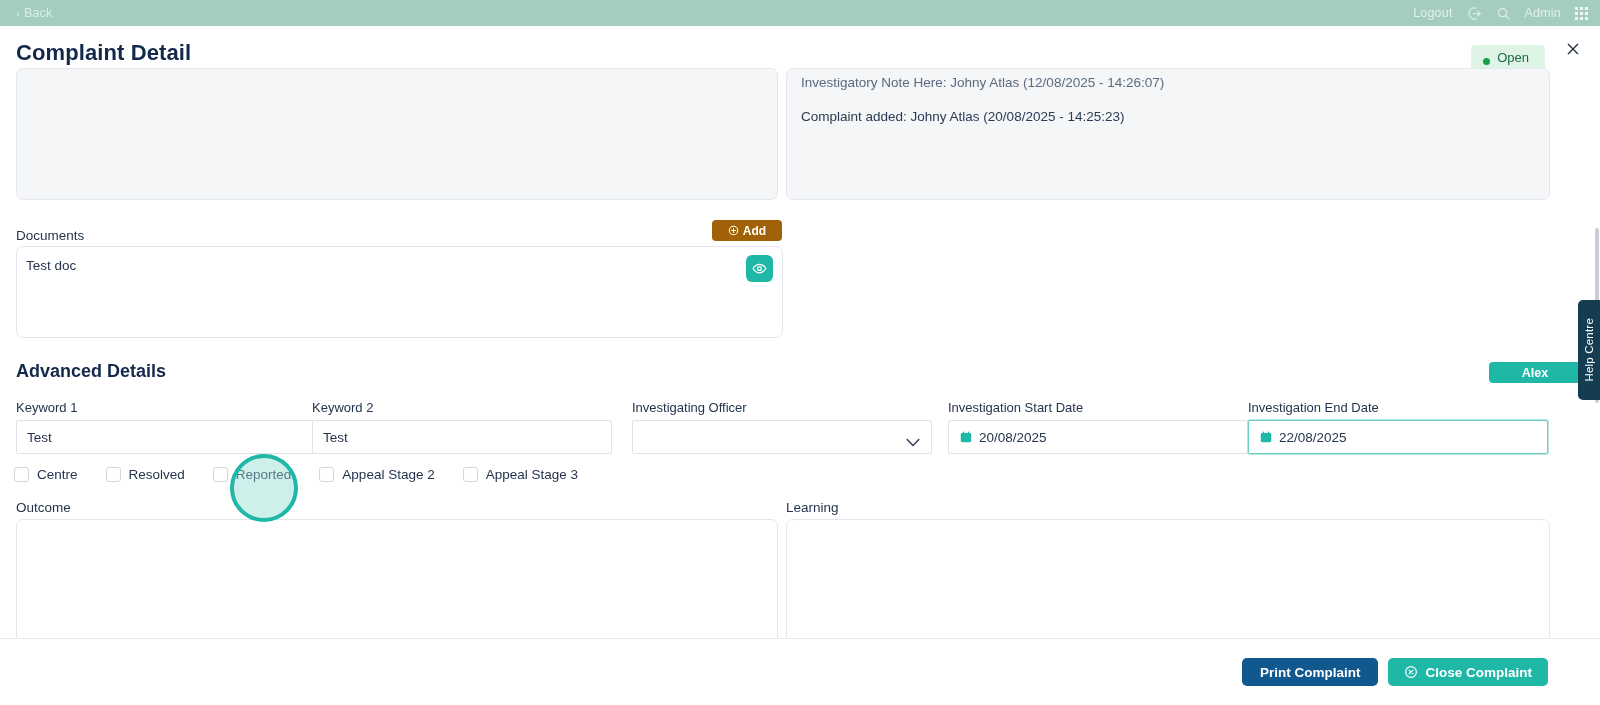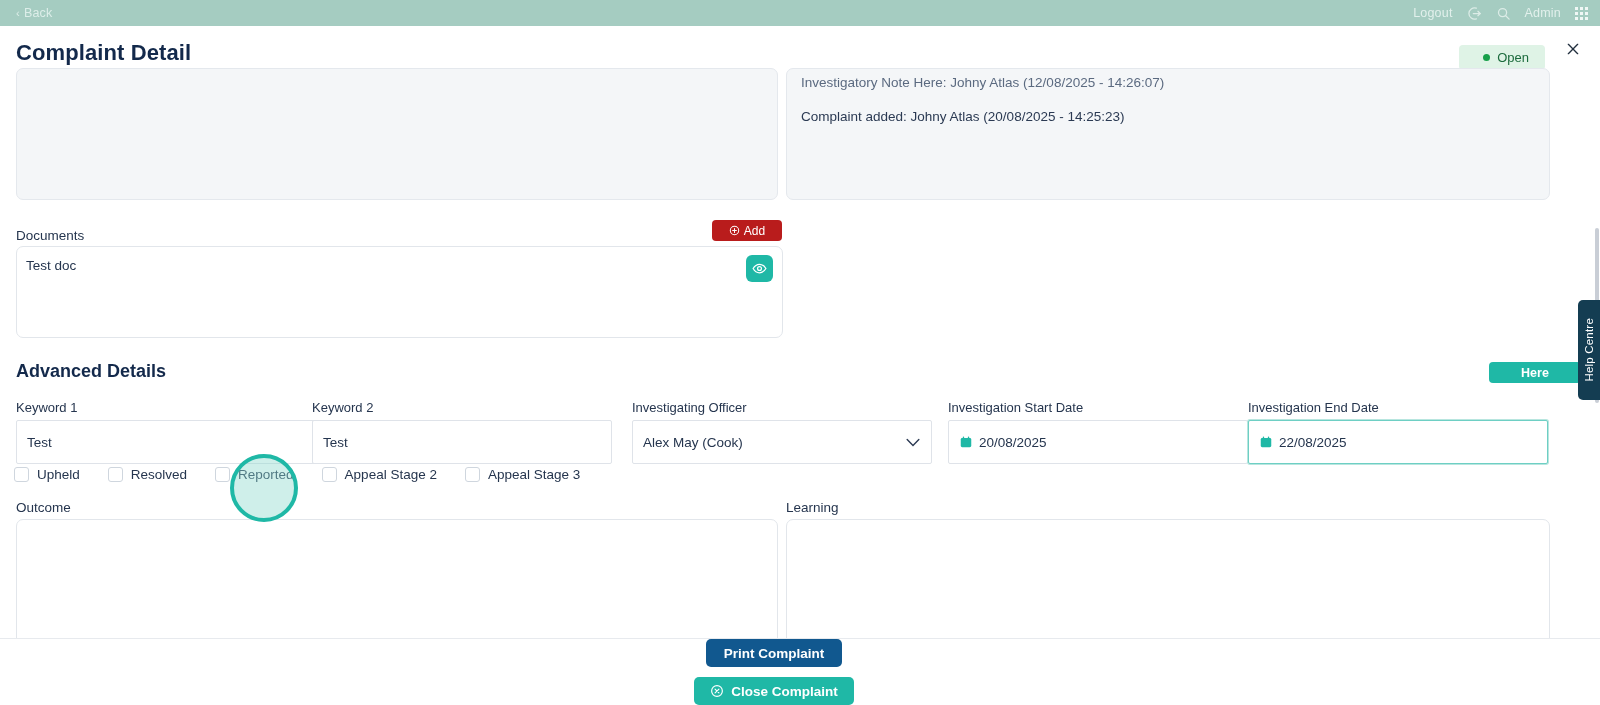--- a/index.html
+++ b/index.html
@@ -35,22 +35,22 @@
     position:absolute; left:0; top:26px; width:1600px; height:42px;
     background:#ffffff; display:flex; align-items:center;
   }
   .page-title {
     position:absolute; left:16px; top:40px;
     font-size:22px; font-weight:bold; color:#13294b; letter-spacing:.1px;
   }
   .status-badge {
     position:absolute; right:55px; top:45px;
     background:#dff3e6; color:#1c6b3d; font-size:13px;
-    padding:5px 16px 5px 24px; border-radius:4px;
-    display:flex; align-items:center; gap:7px;
+    padding:5px 16px 5px 12px; border-radius:4px;
+    display:flex; align-items:flex-end; gap:7px;
   }
   .status-dot { width:7px; height:7px; border-radius:50%; background:#17a04a; display:block; }
   .close-x {
     position:absolute; right:14px; top:36px;
     width:26px; height:26px; display:flex; align-items:center; justify-content:center;
     cursor:pointer;
   }
 
   
   .content { position:absolute; left:0; top:68px; width:1600px; height:570px; background:#fff; }
@@ -65,22 +65,22 @@
   .log-line {
     position:absolute; left:14px; font-size:13.5px; color:#2b3a53; white-space:nowrap;
   }
   .log-line.l1 { top:6px; color:#5b6a80; }
   .log-line.l2 { top:40px; }
 
   
   .doc-label { position:absolute; left:16px; top:160px; font-size:13.5px; color:#25354e; }
   .add-btn {
     position:absolute; left:712px; top:152px; width:70px; height:21px;
-    background:#b91c1c; color:#fff; border:none; border-radius:4px;
-    font-size:12px; font-weight:normal; font-family:"Liberation Sans",sans-serif;
+    background:#a16207; color:#fff; border:none; border-radius:4px;
+    font-size:12px; font-weight:bold; font-family:"Liberation Sans",sans-serif;
     display:flex; align-items:center; justify-content:center; gap:4px; cursor:pointer;
   }
   .doc-box {
     position:absolute; left:16px; top:178px; width:767px; height:92px;
     background:#fff; border:1px solid #e2e6eb; border-radius:7px;
   }
   .doc-name { position:absolute; left:9px; top:11px; font-size:13.5px; color:#25354e; }
   .doc-eye {
     position:absolute; right:9px; top:8px; width:27px; height:27px;
     background:#1fb8a6; border-radius:6px;
@@ -92,21 +92,21 @@
   .save-btn {
     position:absolute; left:1489px; top:294px; width:92px; height:21px;
     background:#1fb8a6; color:#fff; border:none; border-radius:4px;
     font-size:12.5px; font-weight:bold; font-family:"Liberation Sans",sans-serif;
     cursor:pointer;
   }
 
   .field { position:absolute; top:332px; }
   .field-label { font-size:13px; color:#25354e; margin-bottom:5px; display:block; }
   .input-shell {
-    height:44px; background:#fff; border:1px solid #dfe3e9; border-radius:2px;
+    height:34px; background:#fff; border:1px solid #dfe3e9; border-radius:2px;
     display:flex; align-items:center; padding:0 10px; position:relative;
   }
   .input-shell.focused { border:1px solid #6ecfc4; box-shadow:0 0 0 1px #b8e6df; }
   .input-shell input {
     border:none; outline:none; width:100%; height:100%;
     font-size:13.5px; color:#25354e; background:transparent;
     font-family:"Liberation Sans",sans-serif;
   }
   .input-shell .with-ico { padding-left:6px; }
   .chev { position:absolute; right:11px; top:12px; pointer-events:none; }
@@ -152,21 +152,21 @@
   }
   .help-tab span {
     color:#ffffff; font-size:11.5px; writing-mode:vertical-rl; transform:rotate(180deg);
     letter-spacing:.2px;
   }
 
   
   .footer {
     position:absolute; left:0; bottom:0; width:1600px; height:67px;
     background:#ffffff; border-top:1px solid #e7eaee;
-    display:flex; align-items:center; justify-content:flex-end; gap:10px; padding-right:52px;flex-direction:column;
+    display:flex; align-items:center; justify-content:flex-end; gap:10px; padding-right:52px;
   }
   .btn {
     border:none; border-radius:5px; height:28px; color:#fff;
     font-family:"Liberation Sans",sans-serif; font-size:13.5px; font-weight:bold;
     display:flex; align-items:center; justify-content:center; gap:7px; cursor:pointer;
   }
   .btn-print { background:#11588f; padding:0 18px; }
   .btn-close { background:#1fb8a6; padding:0 16px; }
 
   
@@ -251,40 +251,39 @@
       <div class="doc-name">Test doc</div>
       <div class="doc-eye">
         <svg width="15" height="15" viewBox="0 0 24 24" fill="none" stroke="#ffffff" stroke-width="2">
           <path d="M1.8 12S5.6 5.2 12 5.2 22.2 12 22.2 12 18.4 18.8 12 18.8 1.8 12 1.8 12z"></path>
           <circle cx="12" cy="12" r="3.1"></circle>
         </svg>
       </div>
     </div>
 
     <div class="adv-title">Advanced Details</div>
-    <button class="save-btn">Here</button>
+    <button class="save-btn">Alex</button>
 
     <div class="field f-kw1">
       <label class="field-label">Keyword 1</label>
       <div class="input-shell">
         <input type="text" value="Test" style="">
       </div>
     </div>
 
     <div class="field f-kw2">
       <label class="field-label">Keyword 2</label>
       <div class="input-shell">
         <input type="text" value="Test" style="">
       </div>
     </div>
 
     <div class="field f-off">
       <label class="field-label">Investigating Officer</label>
       <div class="input-shell">
-        <input type="text" readonly="" value="Alex May (Cook)" style="">
         <span class="chev">
           <svg width="14" height="9" viewBox="0 0 24 14" fill="none" stroke="#2b3a53" stroke-width="2.4" stroke-linecap="round">
             <path d="M2 2l10 10L22 2"></path>
           </svg>
         </span>
       </div>
     </div>
 
     <div class="field f-start">
       <label class="field-label">Investigation Start Date</label>
@@ -310,21 +309,21 @@
             <rect x="15.2" y="2.5" width="2.3" height="4.4" rx="1.1"></rect>
           </svg>
         </span>
         <input class="with-ico" type="text" value="22/08/2025" style="">
       </div>
     </div>
 
     <div class="cb-row">
       <label class="cb">
         <span class="cb-box"></span>
-        <span class="cb-label">Upheld</span>
+        <span class="cb-label">Centre</span>
       </label>
       <label class="cb">
         <span class="cb-box"></span>
         <span class="cb-label">Resolved</span>
       </label>
       <label class="cb">
         <span class="cb-box"></span>
         <span class="cb-label">Reported</span>
       </label>
       <label class="cb">

